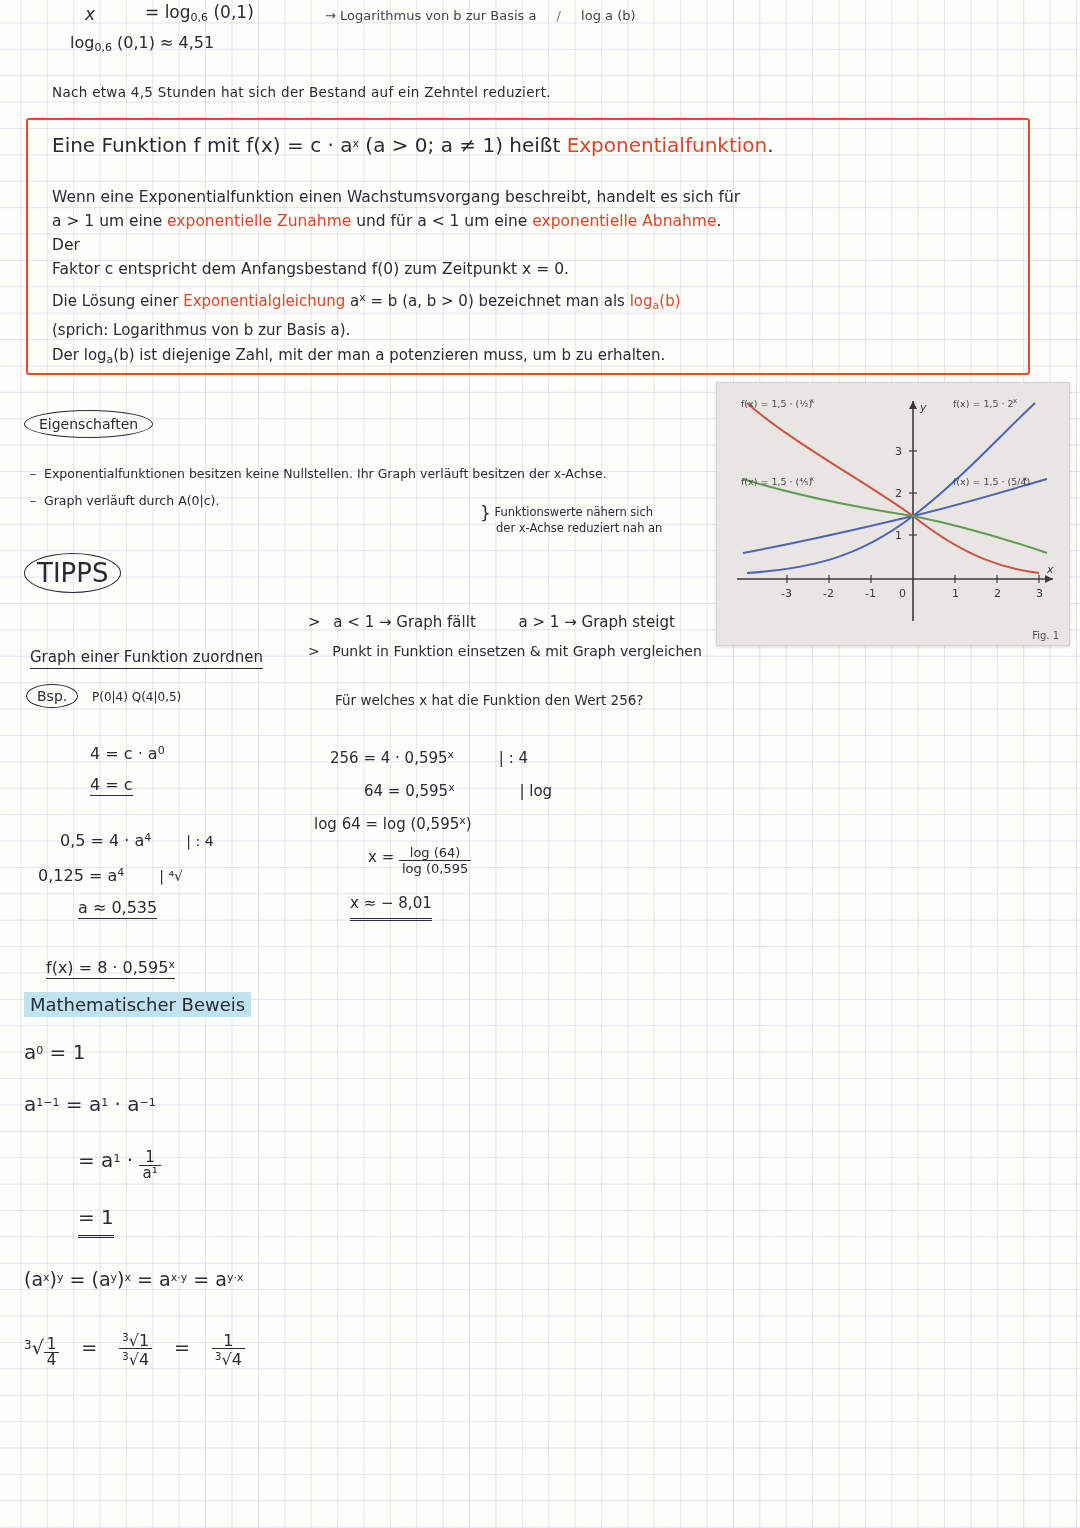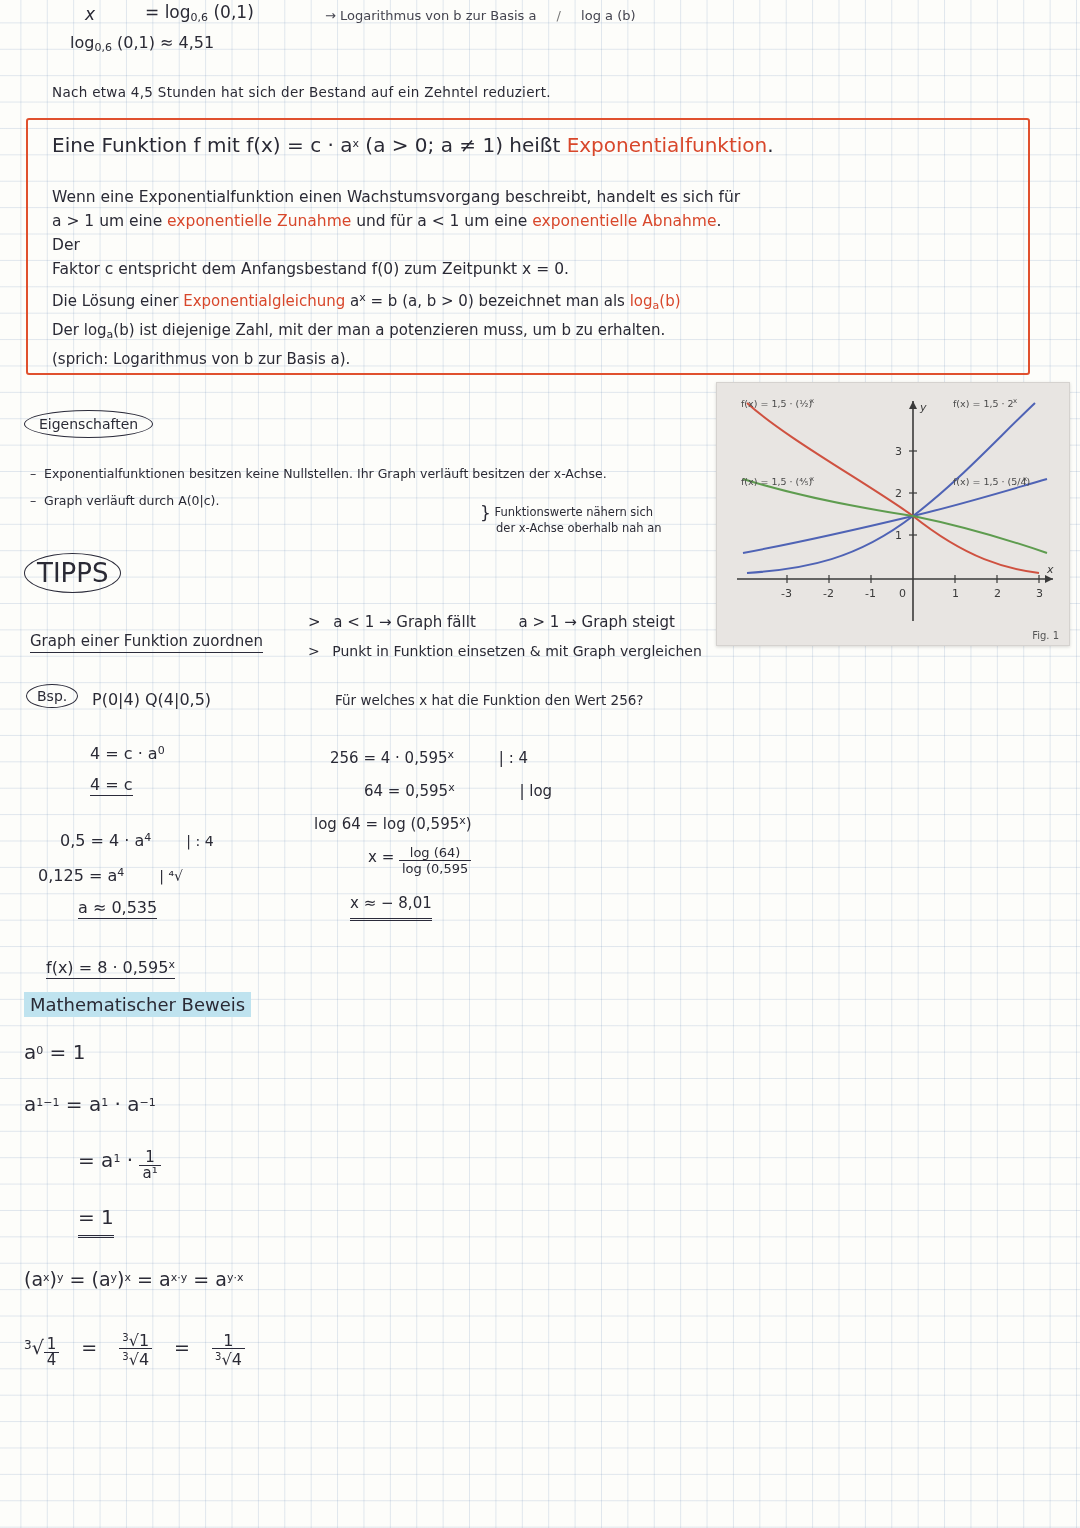--- a/index.html
+++ b/index.html
@@ -52,28 +52,28 @@
   }
   .eig{left:24px;top:410px;font-size:14px;}
   .eig-list{left:30px;top:460px;font-size:12.5px;line-height:27px;}
   .eig-list .dash{display:inline-block;width:14px;}
   .col2{position:absolute;left:290px;}
   .brace{left:480px;top:505px;font-size:11.5px;line-height:15px;}
 
   
   .tipps{left:24px;top:553px;font-size:26px;}
   .tipps .ell{padding:4px 12px;}
-  .tipp-head{left:30px;top:632px;font-size:15px;border-bottom:1.5px solid #2b2b3a;padding-bottom:2px;}
+  .tipp-head{left:30px;top:648px;font-size:15px;border-bottom:1.5px solid #2b2b3a;padding-bottom:2px;}
   .tipp-r1{left:308px;top:613px;font-size:15px;}
   .tipp-r2{left:308px;top:643px;font-size:14px;}
 
   
   .bsp{left:26px;top:684px;font-size:14px;}
   .bsp .ell{padding:3px 10px;}
-  .bsp-pts{left:92px;top:690px;font-size:16px;}
+  .bsp-pts{left:92px;top:690px;font-size:12px;}
   .q-right{left:335px;top:692px;font-size:13.5px;}
 
   .calcL{left:60px;top:735px;font-size:16px;line-height:31px;}
   .calcR{left:330px;top:740px;font-size:15px;line-height:30px;}
   .ul{border-bottom:1.6px solid #2b2b3a;padding-bottom:1px;}
   .dul{border-bottom:3px double #2b2b3a;padding-bottom:6px;}
 
   
   .frac{display:inline-block;text-align:center;vertical-align:-11px;font-size:13px;line-height:15px;}
   .frac .num{border-bottom:1.4px solid #2b2b3a;padding:0 3px;display:block;}
@@ -131,41 +131,41 @@
     <div>
       <span>a &gt; 1 um eine </span><span class="red">exponentielle Zunahme</span><span> und für a &lt; 1 um eine </span><span class="red">exponentielle Abnahme</span><span>. Der</span>
     </div>
     <div>Faktor c entspricht dem Anfangsbestand f(0) zum Zeitpunkt x = 0.</div>
   </div>
 
   <div class="abs hw rb-p2">
     <div>
       <span>Die Lösung einer </span><span class="red">Exponentialgleichung</span><span> a</span><span class="sup">x</span><span> = b  (a, b &gt; 0) bezeichnet man als </span><span class="red">log</span><span class="red sub">a</span><span class="red">(b)</span>
     </div>
+    <div>(sprich: Logarithmus von b zur Basis a).</div>
     <div>
       <span>Der log</span><span class="sub">a</span><span>(b) ist diejenige Zahl, mit der man a potenzieren muss, um b zu erhalten.</span>
     </div>
-    <div>(sprich: Logarithmus von b zur Basis a).</div>
   </div>
 
   <div class="abs eig">
     <span class="ell">Eigenschaften</span>
   </div>
 
   <div class="abs eig-list">
     <div><span class="dash">–</span><span>Exponentialfunktionen besitzen keine Nullstellen. Ihr Graph verläuft besitzen der x-Achse.</span></div>
     <div><span class="dash">–</span><span>Graph verläuft durch A(0|c).</span></div>
   </div>
 
   <div class="abs brace">
     <div>
       <span style="font-size:17px;vertical-align:-3px;">}</span>
       <span>Funktionswerte nähern sich</span>
     </div>
-    <div style="margin-left:16px">der x-Achse oberhalb nah an</div>
+    <div style="margin-left:16px">der x-Achse reduziert nah an</div>
   </div>
 
   <div class="abs tipps">
     <span class="ell">TIPPS</span>
   </div>
   <div class="abs tipp-head">Graph einer Funktion zuordnen</div>
   <div class="abs tipp-r1">
     <span style="margin-right:8px">&gt;</span>
     <span>a &lt; 1 → Graph fällt</span>
     <span style="margin-left:38px">a &gt; 1 → Graph steigt</span>

